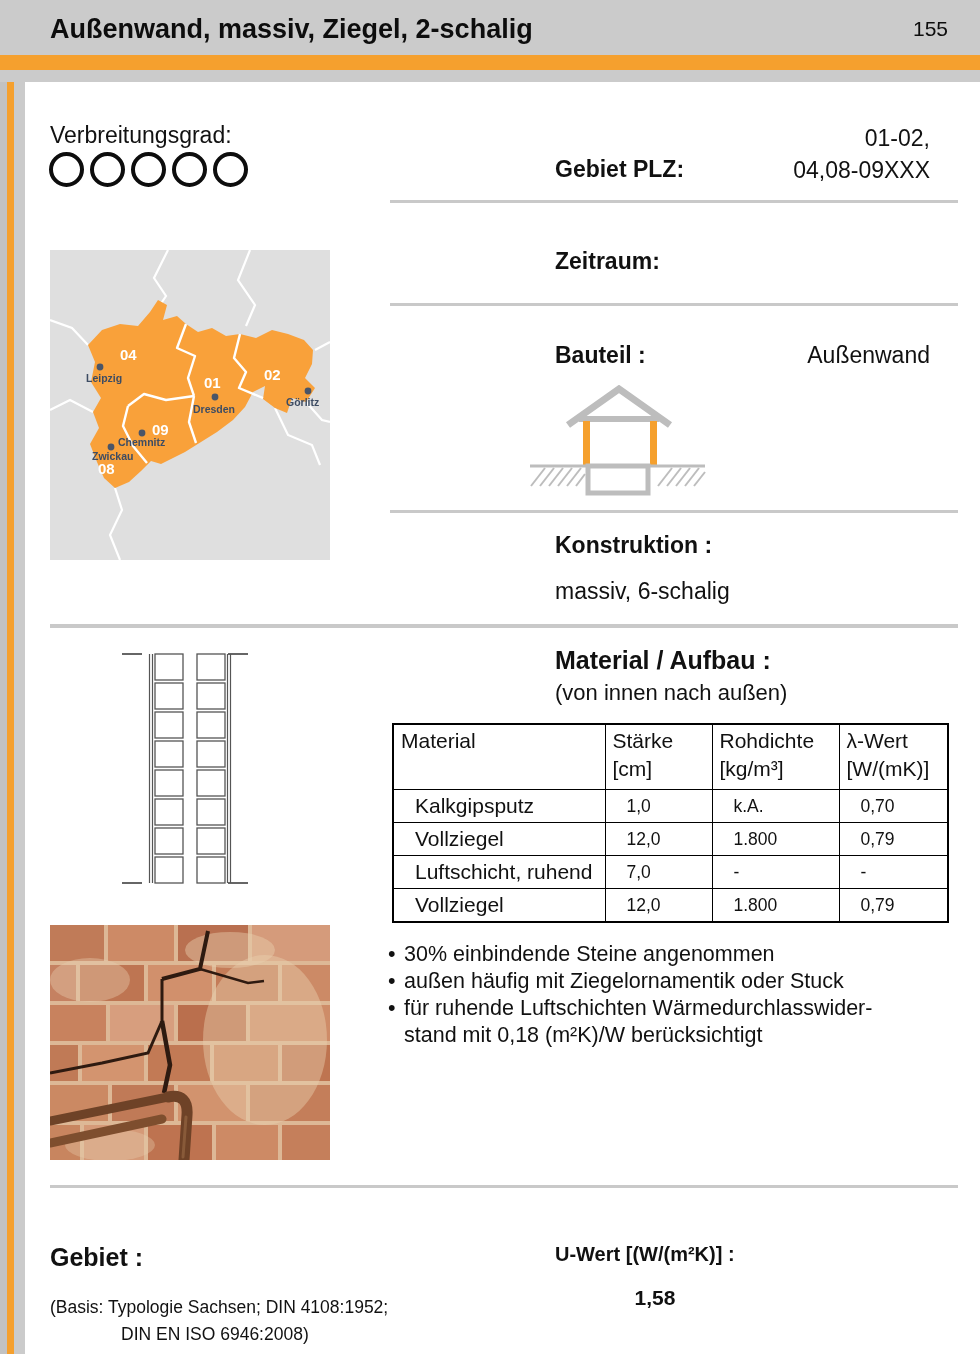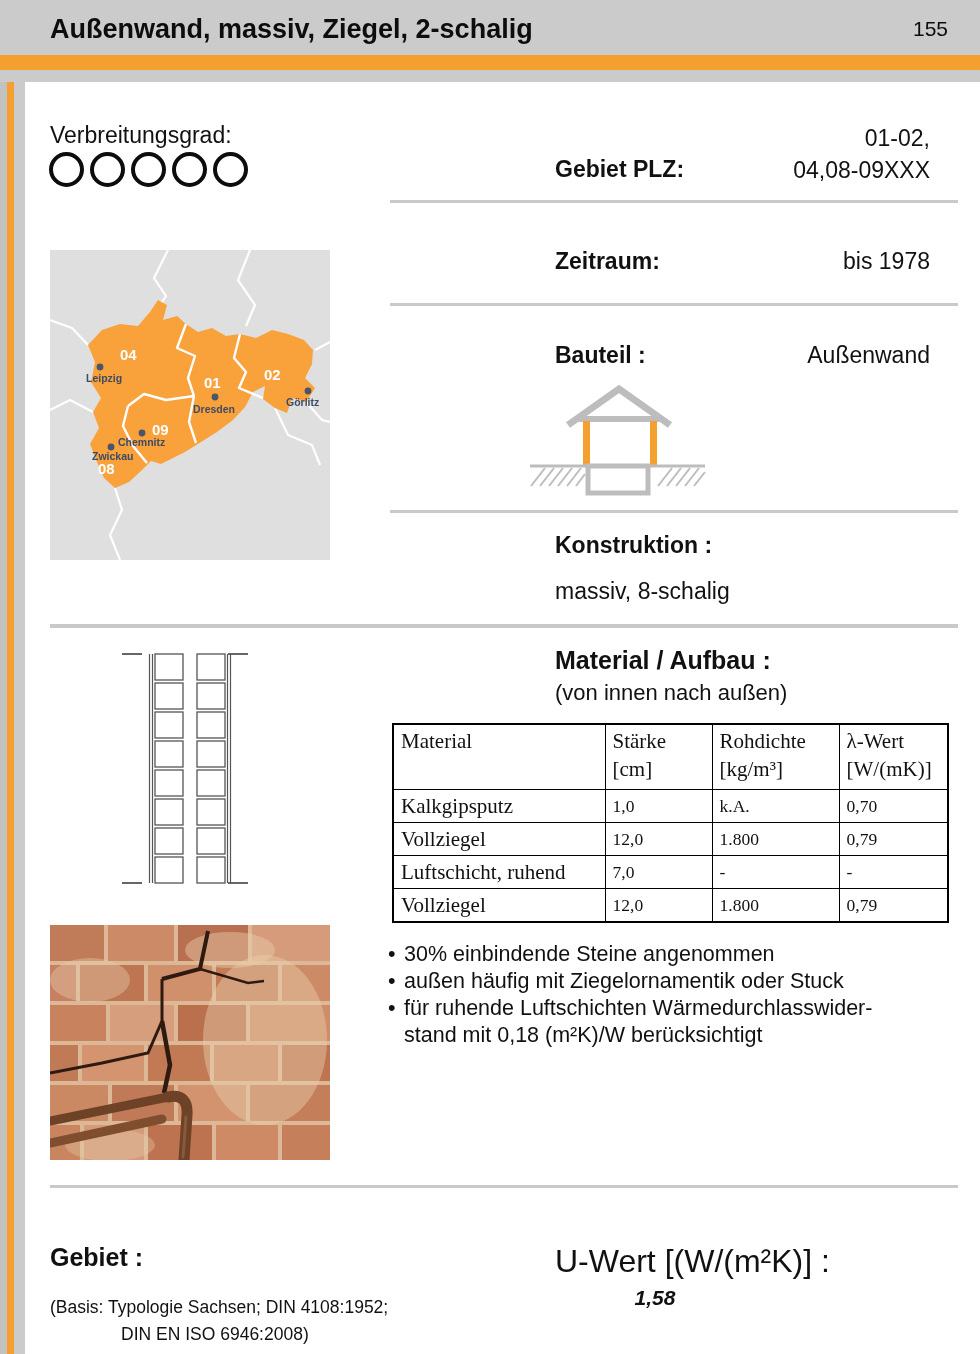--- a/index.html
+++ b/index.html
@@ -21,24 +21,24 @@
   .abs{position:absolute;}
   .lbl{font-size:23px;font-weight:bold;}
   .val{font-size:23px;}
   .prewrap{white-space:pre-line;}
   .rule{position:absolute;height:3px;background:#C9C9C9;}
   
   .circles{position:absolute;left:49px;top:152px;display:flex;}
   .circle{width:27px;height:27px;border:4.5px solid #0d0d0d;border-radius:50%;margin-right:6px;background:#fff;}
   
   .mat-table{position:absolute;left:392px;top:723px;border-collapse:collapse;table-layout:fixed;}
-  .mat-table,.mat-table td,.mat-table th{border:1.5px solid #000;font-family:Liberation Serif, serif;}
+  .mat-table,.mat-table td,.mat-table th{border:1.5px solid #000;}
   .mat-table{border:2.5px solid #000;}
   .mat-table th{font-size:21px;font-weight:normal;text-align:left;vertical-align:top;padding:2px 4px 2px 7px;height:60px;white-space:pre-line;line-height:1.35;}
-  .mat-table td{padding:1px 4px 1px 7px;height:30px;vertical-align:middle;margin-left:12px;}
+  .mat-table td{padding:1px 4px 1px 21px;height:30px;vertical-align:middle;margin-left:12px;}
   .td-name{font-size:21px;}
   .td-num{font-size:17.5px;vertical-align:top;padding-top:3px;}
   
   .notes{position:absolute;left:388px;top:941px;width:575px;}
   .note{display:flex;font-size:21.5px;line-height:27px;}
   .note .bullet{flex:0 0 16px;}
   .note .ntext{white-space:pre-line;}
   
   .uwert-val{font-weight:bold;font-size:21px;text-align:center;}
   .basis{font-size:17.5px;}
@@ -115,21 +115,20 @@
       <text x="42" y="210">Zwickau</text>
     </g>
   </svg>
 
   <div class="abs lbl" style="left:555px;top:156px;">Gebiet PLZ:</div>
   <div class="abs val prewrap" style="left:690px;top:122px;width:240px;text-align:right;line-height:32px;">01-02,
 04,08-09XXX</div>
   <div class="rule" style="left:390px;top:200px;width:568px;"></div>
 
   <div class="abs lbl" style="left:555px;top:248px;">Zeitraum:</div>
-  <div class="abs val" style="left:690px;top:248px;width:240px;text-align:right;">bis 1978</div>
   <div class="rule" style="left:390px;top:303px;width:568px;"></div>
 
   <div class="abs lbl" style="left:555px;top:342px;">Bauteil :</div>
   <div class="abs val" style="left:690px;top:342px;width:240px;text-align:right;">Außenwand</div>
 
   <svg class="abs" style="left:525px;top:385px;" width="185" height="115" viewBox="0 0 185 115">
     <path d="M43,40 L94,4 L145,40" stroke="#BDBDBD" stroke-width="7" fill="none"></path>
     <line x1="54" y1="34" x2="134" y2="34" stroke="#BDBDBD" stroke-width="6"></line>
     <rect x="58" y="36" width="7" height="45" fill="#F5A02E"></rect>
     <rect x="125" y="36" width="7" height="45" fill="#F5A02E"></rect>
@@ -147,21 +146,21 @@
         <line x1="142" y1="101" x2="156" y2="83"></line>
       <line x1="151" y1="101" x2="165" y2="83"></line>
         <line x1="160" y1="101" x2="174" y2="83"></line>
       <line x1="169" y1="101" x2="180" y2="87"></line>
     </g>
     <rect x="63" y="81" width="60" height="27" fill="#FFFFFF" stroke="#BDBDBD" stroke-width="5"></rect>
   </svg>
   <div class="rule" style="left:390px;top:510px;width:568px;"></div>
 
   <div class="abs lbl" style="left:555px;top:532px;">Konstruktion :</div>
-  <div class="abs val" style="left:555px;top:578px;">massiv, 8-schalig</div>
+  <div class="abs val" style="left:555px;top:578px;">massiv, 6-schalig</div>
 
   <div class="rule" style="left:50px;top:624px;width:908px;height:4px;"></div>
 
   <svg class="abs" style="left:120px;top:646px;" width="130" height="244" viewBox="0 0 130 244">
     <g stroke="#666" stroke-width="2">
       <line x1="2" y1="8" x2="22" y2="8"></line>
       <line x1="108" y1="8" x2="128" y2="8"></line>
       <line x1="2" y1="237" x2="22" y2="237"></line>
       <line x1="108" y1="237" x2="128" y2="237"></line>
     </g>
@@ -300,18 +299,18 @@
     <g fill="none" stroke-linecap="round">
       <path d="M0,196 L118,172" stroke="#6E4227" stroke-width="9"></path>
       <path d="M0,218 L112,194" stroke="#7E4E2E" stroke-width="9"></path>
       <path d="M118,172 C132,169 138,176 137,190 L134,235" stroke="#6E4227" stroke-width="11"></path>
       <path d="M136,192 L133,232" stroke="#9A6A46" stroke-width="3" opacity="0.6"></path>
     </g>
   </svg>
 
   <div class="rule" style="left:50px;top:1185px;width:908px;"></div>
   <div class="abs" style="left:50px;top:1243px;font-size:25px;font-weight:bold;">Gebiet :</div>
-  <div class="abs" style="left:555px;top:1243px;font-size:32px;font-weight:normal;">U-Wert [(W/(m²K)] :</div>
-  <div class="abs uwert-val" style="left:590px;top:1286px;width:130px;font-style:italic;">1,58</div>
+  <div class="abs" style="left:555px;top:1243px;font-size:20px;font-weight:bold;">U-Wert [(W/(m²K)] :</div>
+  <div class="abs uwert-val" style="left:590px;top:1286px;width:130px;">1,58</div>
   <div class="abs basis" style="left:50px;top:1297px;text-align:right;">(Basis: Typologie Sachsen; DIN 4108:1952;</div>
   <div class="abs basis" style="left:121px;top:1324px;">DIN EN ISO 6946:2008)</div>
 
 </div>
 
 </body></html>

